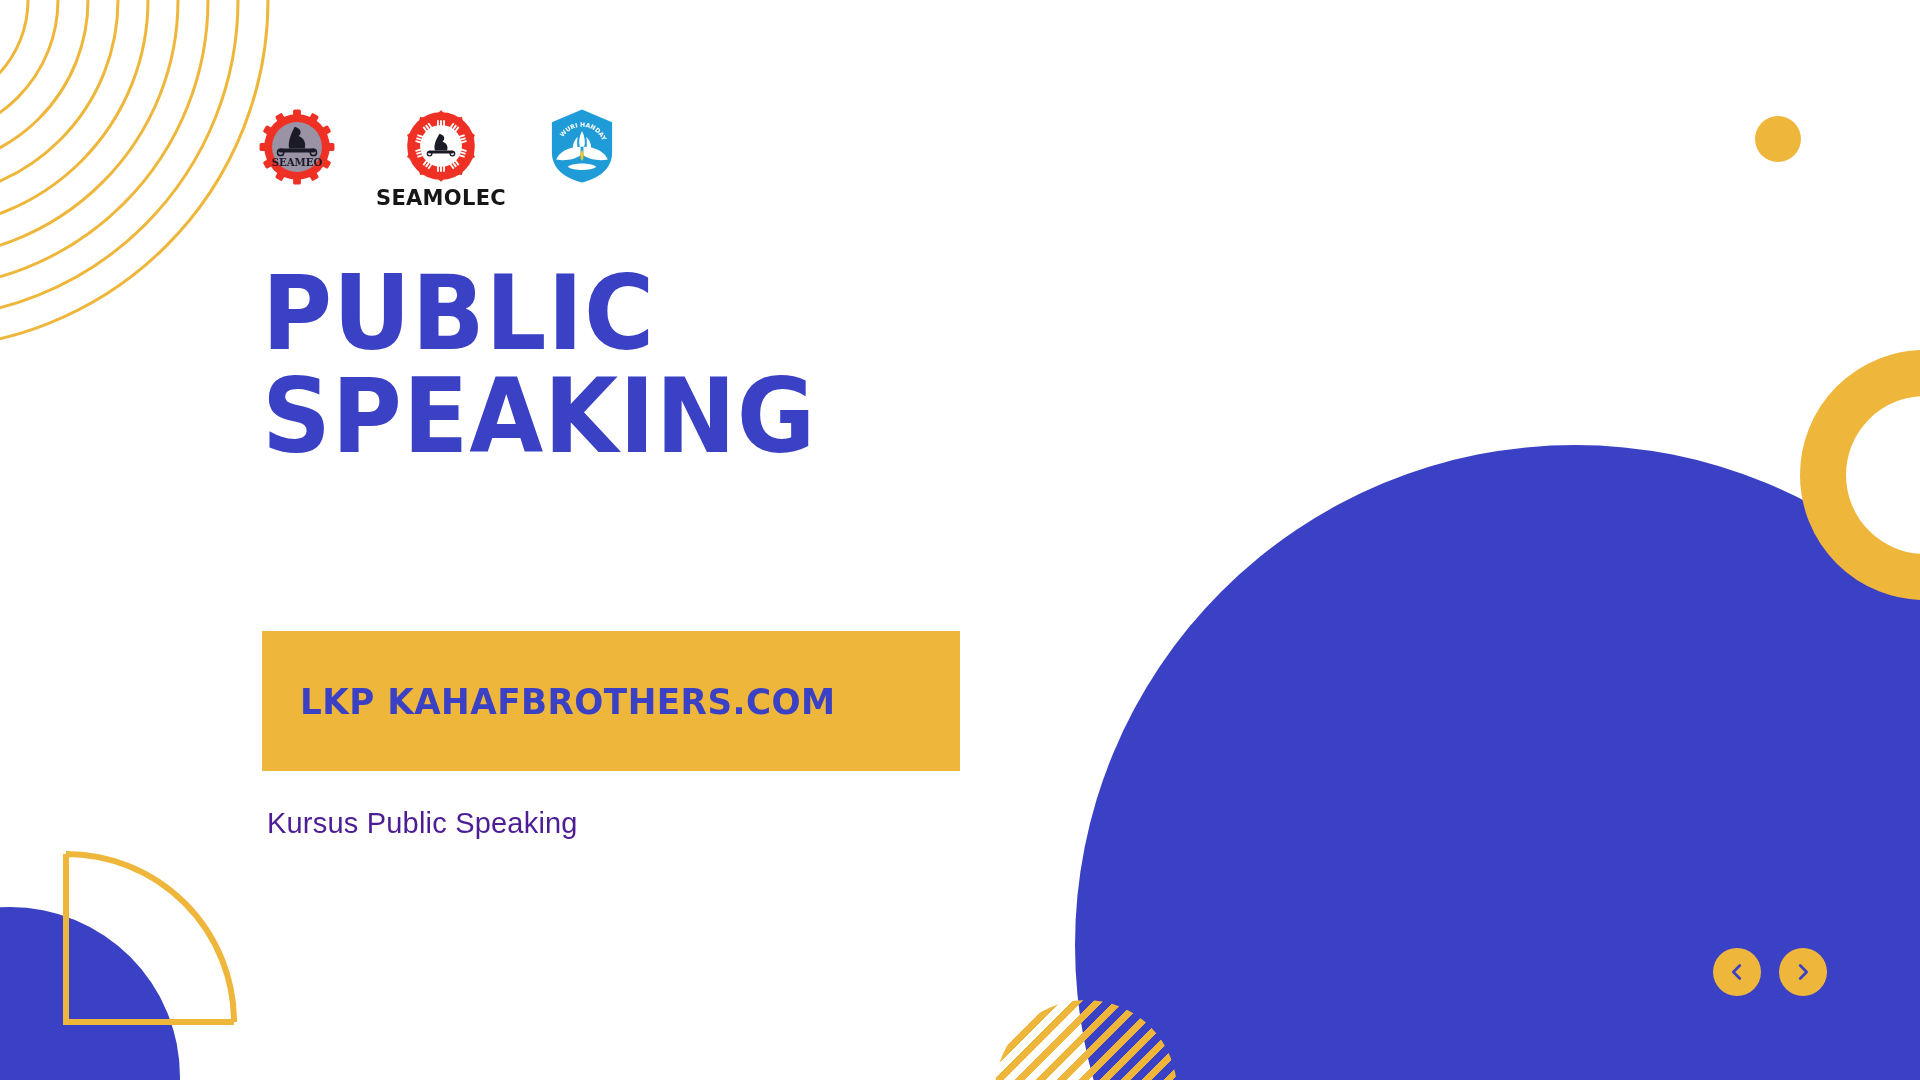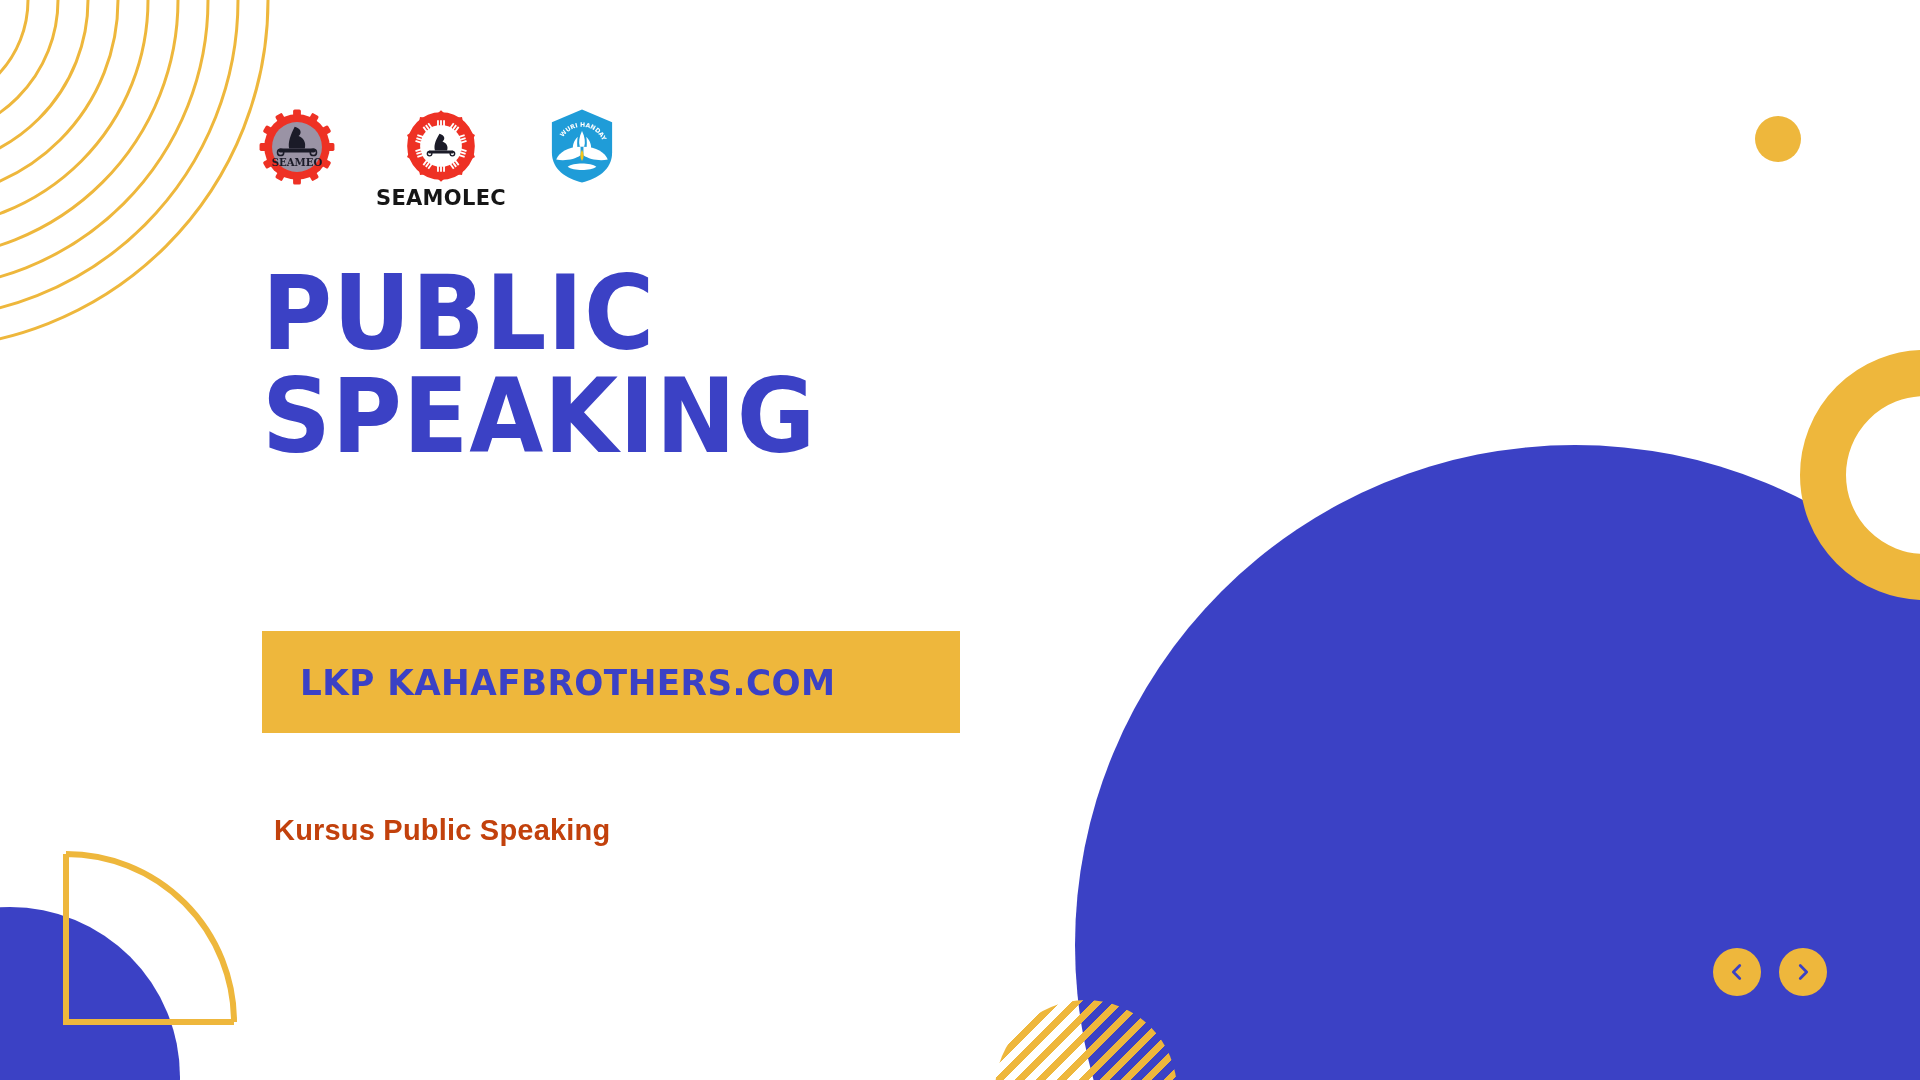--- a/index.html
+++ b/index.html
@@ -77,44 +77,44 @@
     transform: scaleX(0.92);
     transform-origin: left top;
     white-space: pre-line;
   }
 
   .banner {
     position: absolute;
     top: 631px;
     left: 262px;
     width: 698px;
-    height: 102px;
+    height: 140px;
     background: #eeb73c;
     display: flex;
     align-items: center;
   }
   .banner-text {
     margin-left: 38px;
     color: #3b41c5;
     font-family: "DejaVu Sans", sans-serif;
     font-weight: 700;
     font-size: 36px;
     letter-spacing: 0.5px;
     transform: scaleX(0.95);
     transform-origin: left center;
   }
 
   .subtitle {
     position: absolute;
     top: 802px;
     left: 262px;
-    margin: 12px;
-    color: #c2410c;
+    margin: 5px;
+    color: #4c1d95;
     font-family: "Liberation Sans", sans-serif;
-    font-weight: 700;
+    font-weight: 400;
     font-size: 29px;
     letter-spacing: 0.2px;
   }
 
   .nav {
     position: absolute;
     top: 948px;
     left: 1713px;
     display: flex;
     gap: 18px;

